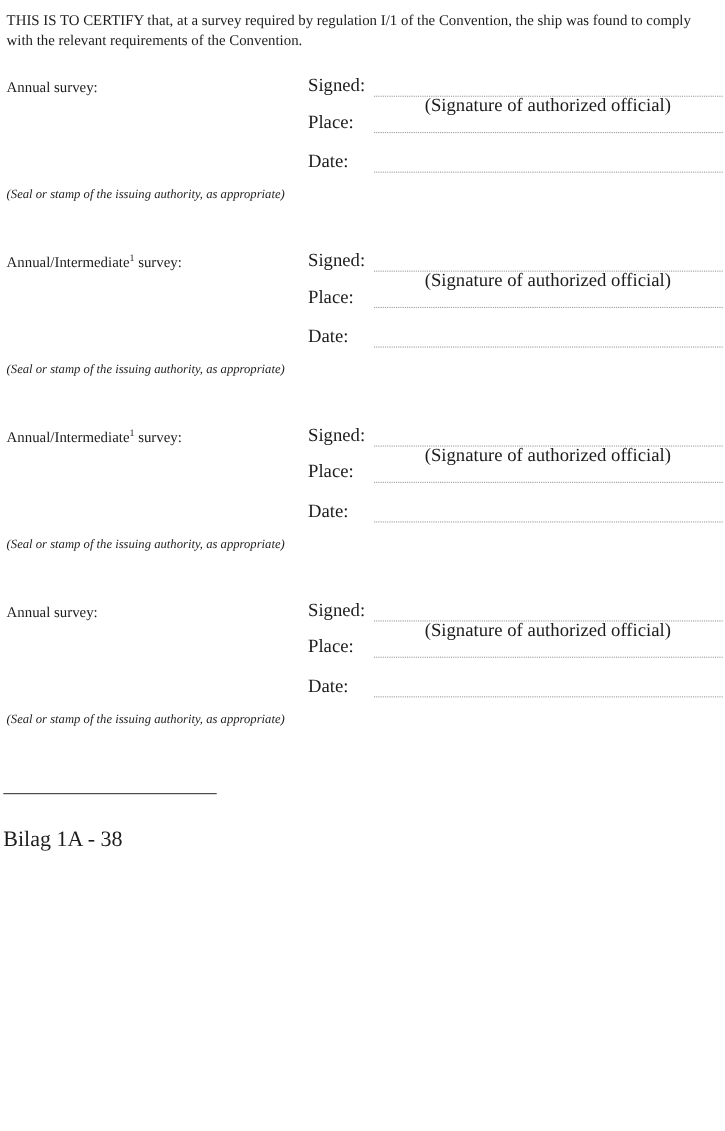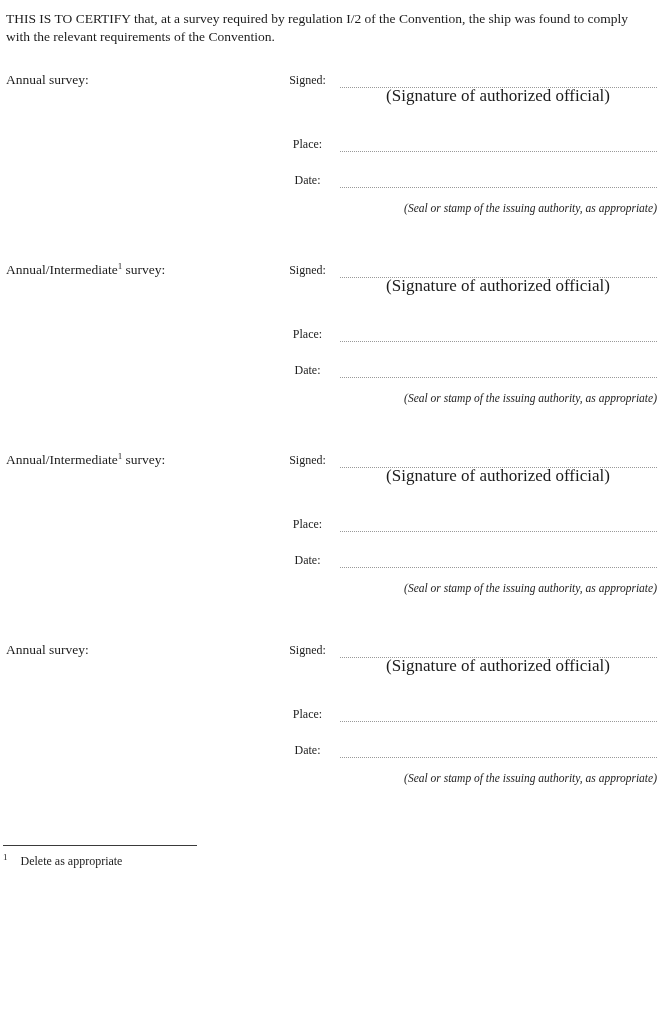--- a/index.html
+++ b/index.html
@@ -29,47 +29,47 @@
   }
 
   .survey-section { margin: 0 2px 45px 6px; font-family: Liberation Serif, serif; }
   .survey-section.first { margin-top: 24px; }
 
   .row { display: flex; align-items: flex-end; height: 18px; }
   .left-col { width: 274px; font-size: 13.5px; white-space: nowrap; }
   .left-col sup { font-size: 9px; line-height: 0; }
   .field-label {
     width: 55px;
-    text-align: center;
-    font-size: 12px;
+    text-align: left;
+    font-size: 17px;
     white-space: nowrap;
   }
   .fill-line {
     flex: 1;
     margin-left: 5px;
     height: 16px;
     border-bottom: 1.5px dotted #999999;
     font-size: 13px;
   }
 
   .sig-caption {
     margin-left: 333px;
     width: 318px;
     text-align: center;
     font-size: 17px;
     height: 14px;
     margin-top: 1px;
     line-height: 14px;
   }
-  .row-place { margin-top: 31px; }
+  .row-place { }
   .row-date  { margin-top: 18px; }
   .seal-caption {
     font-style: italic;
     font-size: 11.5px;
-    text-align: right;
+    text-align: left;
     margin-top: 13px;
     height: 14px;
     line-height: 14px;
   }
 
   .footnote-area { margin-top: 60px; margin-left: 3px; }
   .footnote-rule { width: 194px; border-top: 1px solid #3a3a3a; height: 0; }
   .footnote { font-size: 12px; margin-top: 4px; line-height: 14px; }
   .fn-marker { font-size: 9px; vertical-align: super; }
   .fn-text { margin-left: 13px; }
@@ -79,21 +79,21 @@
     margin: 29px 0 0 3px;
     line-height: 24px;
   }
 </style>
 </head>
 <body>
 
 <div class="page">
 
 
-  <p class="certify">THIS IS TO CERTIFY that, at a survey required by regulation I/2 of the Convention, the ship was found to comply with the relevant requirements of the Convention.</p>
+  <p class="certify">THIS IS TO CERTIFY that, at a survey required by regulation I/1 of the Convention, the ship was found to comply with the relevant requirements of the Convention.</p>
 
   <section class="survey-section first">
     <div class="row">
       <div class="left-col"><span>Annual survey:</span><sup></sup><span></span></div>
       <span class="field-label">Signed:</span>
       <span class="fill-line"></span>
     </div>
     <div class="sig-caption">(Signature of authorized official)</div>
     <div class="row row-place">
       <div class="left-col"></div>
@@ -163,19 +163,17 @@
     <div class="row row-date">
       <div class="left-col"></div>
       <span class="field-label">Date:</span>
       <span class="fill-line"></span>
     </div>
     <div class="seal-caption">(Seal or stamp of the issuing authority, as appropriate)</div>
   </section>
 
   <div class="footnote-area">
     <div class="footnote-rule"></div>
-    <div class="footnote">
-      <span class="fn-marker">1</span><span class="fn-text">Delete as appropriate</span>
-    </div>
   </div>
 
+  <div class="page-footer">Bilag 1A - 38</div>
 
 </div>
 
 </body></html>

